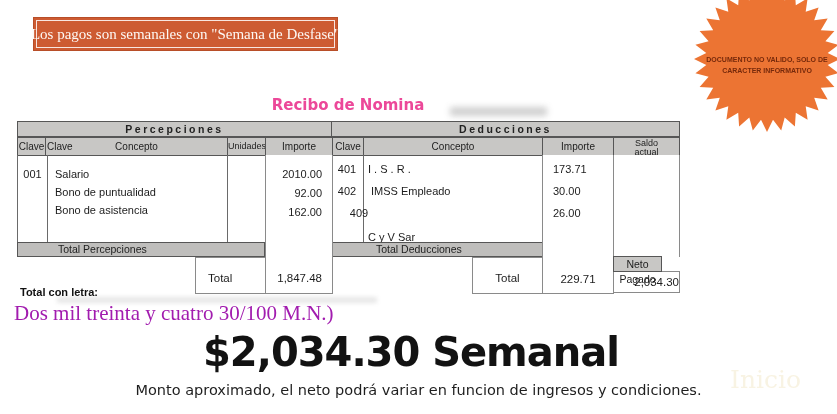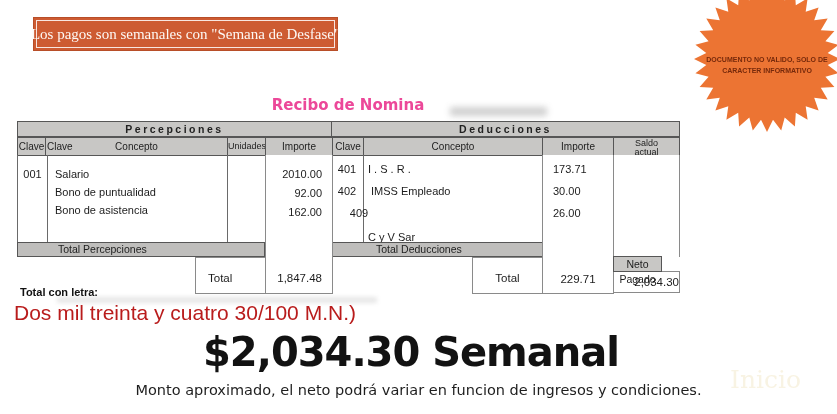--- a/index.html
+++ b/index.html
@@ -35,21 +35,21 @@
   .cellline{white-space:nowrap;}
   .bar{background:#BFBEBC;border:1px solid #565656;font-size:10.5px;line-height:13px;color:#222;}
   .overlay{background:#fff;border:1px solid #8a8a8a;border-top:none;z-index:2;}
   .overlay .val{position:absolute;white-space:nowrap;}
   .tcell{background:#fff;border:1px solid #8a8a8a;z-index:1;font-size:11.5px;}
   .gcell{background:#C8C7C5;border:1px solid #565656;z-index:3;text-align:center;}
 
   .total-letra{left:20px;top:286px;font-size:11px;font-weight:bold;color:#111;}
 
   
-  .words{left:14px;top:301px;font-family:Liberation Sans, sans-serif;font-size:21px;color:#b91c1c;}
+  .words{left:14px;top:301px;font-family:Liberation Serif, serif;font-size:21px;color:#a21caf;}
   .big-amount{left:0;top:329px;width:822px;text-align:center;font-family:"DejaVu Sans",sans-serif;
       font-size:40px;font-weight:700;color:#121212;letter-spacing:-1px;}
   .disclaimer{left:0;top:382px;width:837px;text-align:center;font-family:"DejaVu Sans",sans-serif;
       font-size:14.5px;color:#1e1e1e;}
   .watermark{left:730px;top:365px;font-family:"DejaVu Serif",serif;font-size:25px;color:#F8F3E3;}
 </style>
 </head>
 <body>
 
 <div id="screen">

